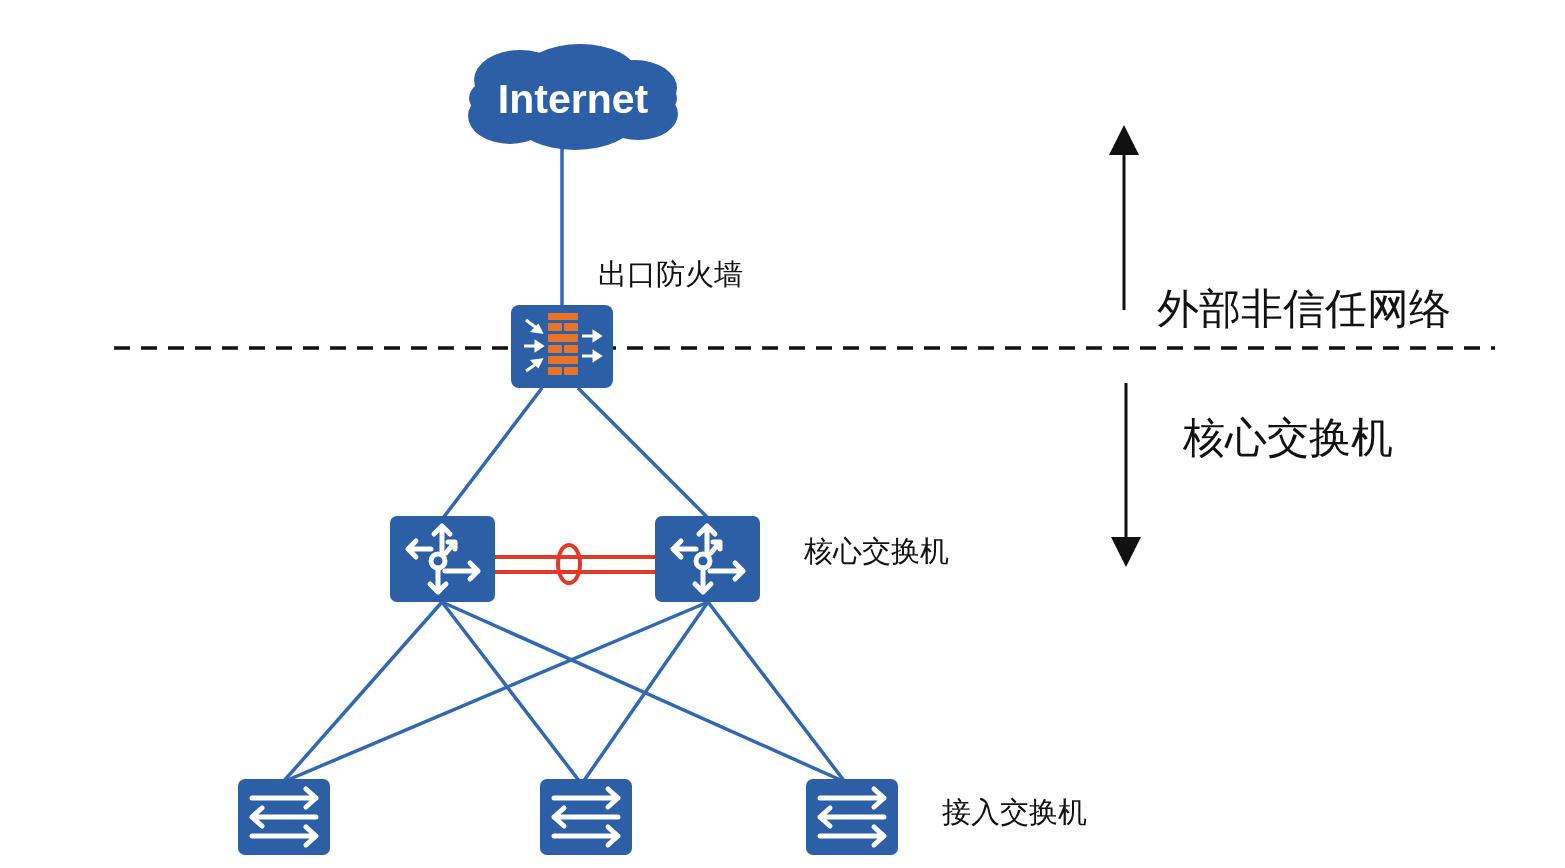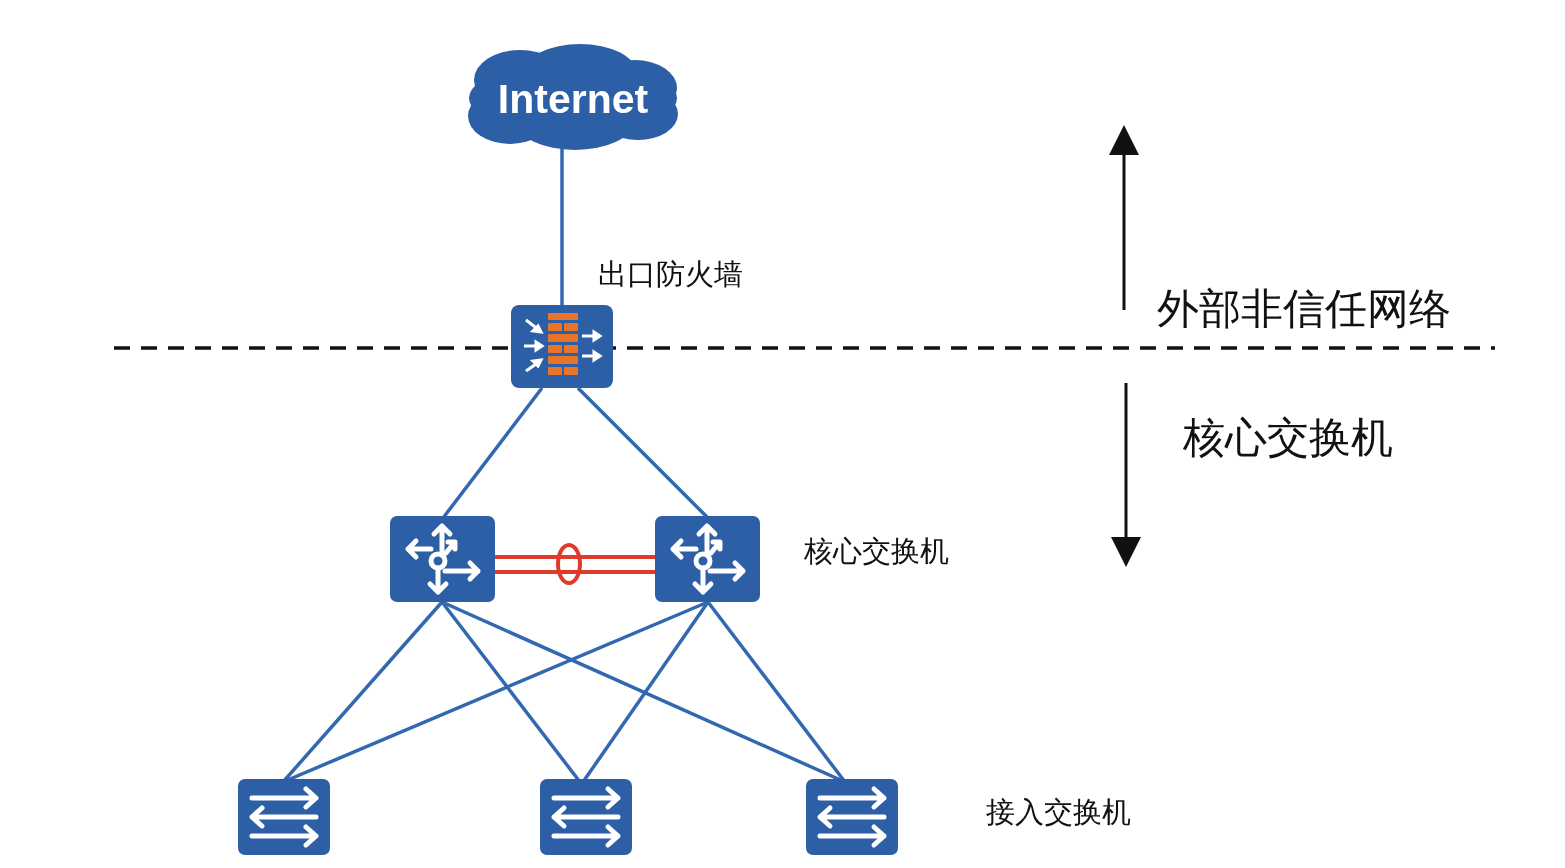--- a/index.html
+++ b/index.html
@@ -137,15 +137,15 @@
         </g>
       </g>
     </g>
 
   <line x1="1124" y1="310" x2="1124" y2="140" stroke="#111" stroke-width="3" marker-end="url(#arrowhead)"></line>
   <line x1="1126" y1="383" x2="1126" y2="552" stroke="#111" stroke-width="3" marker-end="url(#arrowhead)"></line>
 </svg>
 
 <div class="label lbl-small" style="left:598px; top:255px;">出口防火墙</div>
 <div class="label lbl-small" style="left:804px; top:532px;">核心交换机</div>
-<div class="label lbl-small" style="left:942px; top:793px;margin-left:44px;">接入交换机</div>
+<div class="label lbl-small" style="left:942px; top:793px;">接入交换机</div>
 <div class="label lbl-big" style="left:1157px; top:253px;margin-top:28px;">外部非信任网络</div>
 <div class="label lbl-big" style="left:1183px; top:410px;">核心交换机</div>
 
 </body></html>

